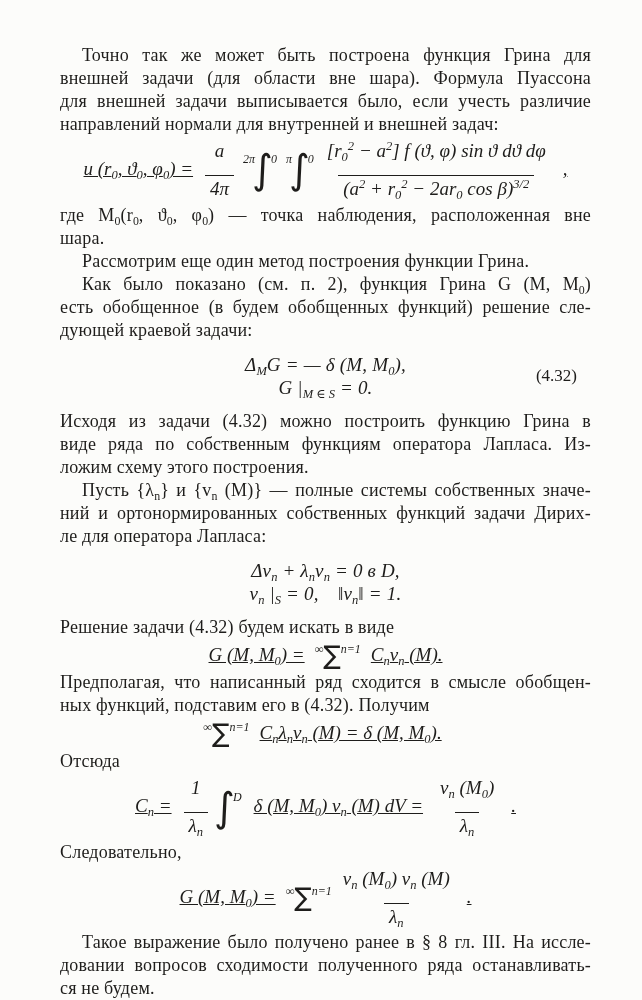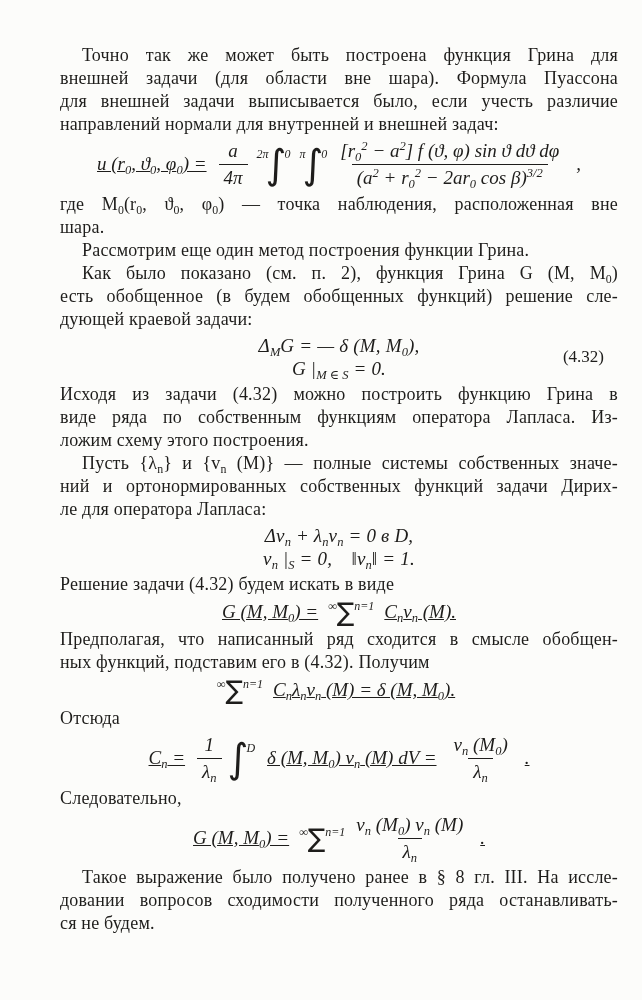--- a/index.html
+++ b/index.html
@@ -6,21 +6,21 @@
   body {
     width: 642px; height: 1000px;
     background: #fcfcfa;
     overflow: hidden;
     font-family: "Liberation Serif", "DejaVu Serif", serif;
     color: #1e1d1b;
   }
   .page {
     box-sizing: border-box;
     width: 642px; height: 1000px;
-    padding: 44px 24px 0 60px;
+    padding: 44px 51px 0 60px;
     position: relative;
   }
   
   .para { margin: 0; }
   .tl {
     display: block;
     font-size: 18px;
     line-height: 23px;
     letter-spacing: 0.2px;
     white-space: normal;
@@ -41,42 +41,42 @@
   .eq .seg { margin: 0 8px; white-space: nowrap; text-decoration: underline; }
   .frac {
     display: inline-flex;
     flex-direction: column;
     align-items: center;
     text-align: center;
     margin: 0 4px;
     line-height: 1.15;
   }
   .frac .num { padding: 0 5px 2px; white-space: nowrap; }
-  .frac .den { border-top: 1px solid #1e1d1b; padding: 2px 5px 0; white-space: nowrap; }
+  .frac .den { border-top: 1px solid #1e1d1b; padding: 2px 5px 0; white-space: nowrap; margin-top: 11px; }
   .opstack {
     display: inline-flex;
     line-height: 1;
     margin: 0 2px;
   }
   .opstack .lim { font-size: 12px; line-height: 1.1; font-style: italic; }
   .opstack .lim.up { transform: translateX(3px); }
   .opstack .lim.lo { transform: translateX(-2px); }
   .isym {
     font-family: "DejaVu Sans", sans-serif;
     font-style: normal;
     font-size: 40px;
     line-height: 0.82;
   }
   .ssym {
     font-family: "DejaVu Sans", sans-serif;
     font-style: normal;
     font-size: 26px;
     line-height: 0.95;
   }
-  .eqblock { position: relative; margin: 3px 0; }
+  .eqblock { position: relative; margin: 11px 0; }
   .eqline {
     text-align: center;
     font-size: 19px;
     font-style: italic;
     line-height: 23px;
     letter-spacing: 0.2px;
   }
   .eqnum {
     position: absolute;
     right: 14px; top: 50%;

